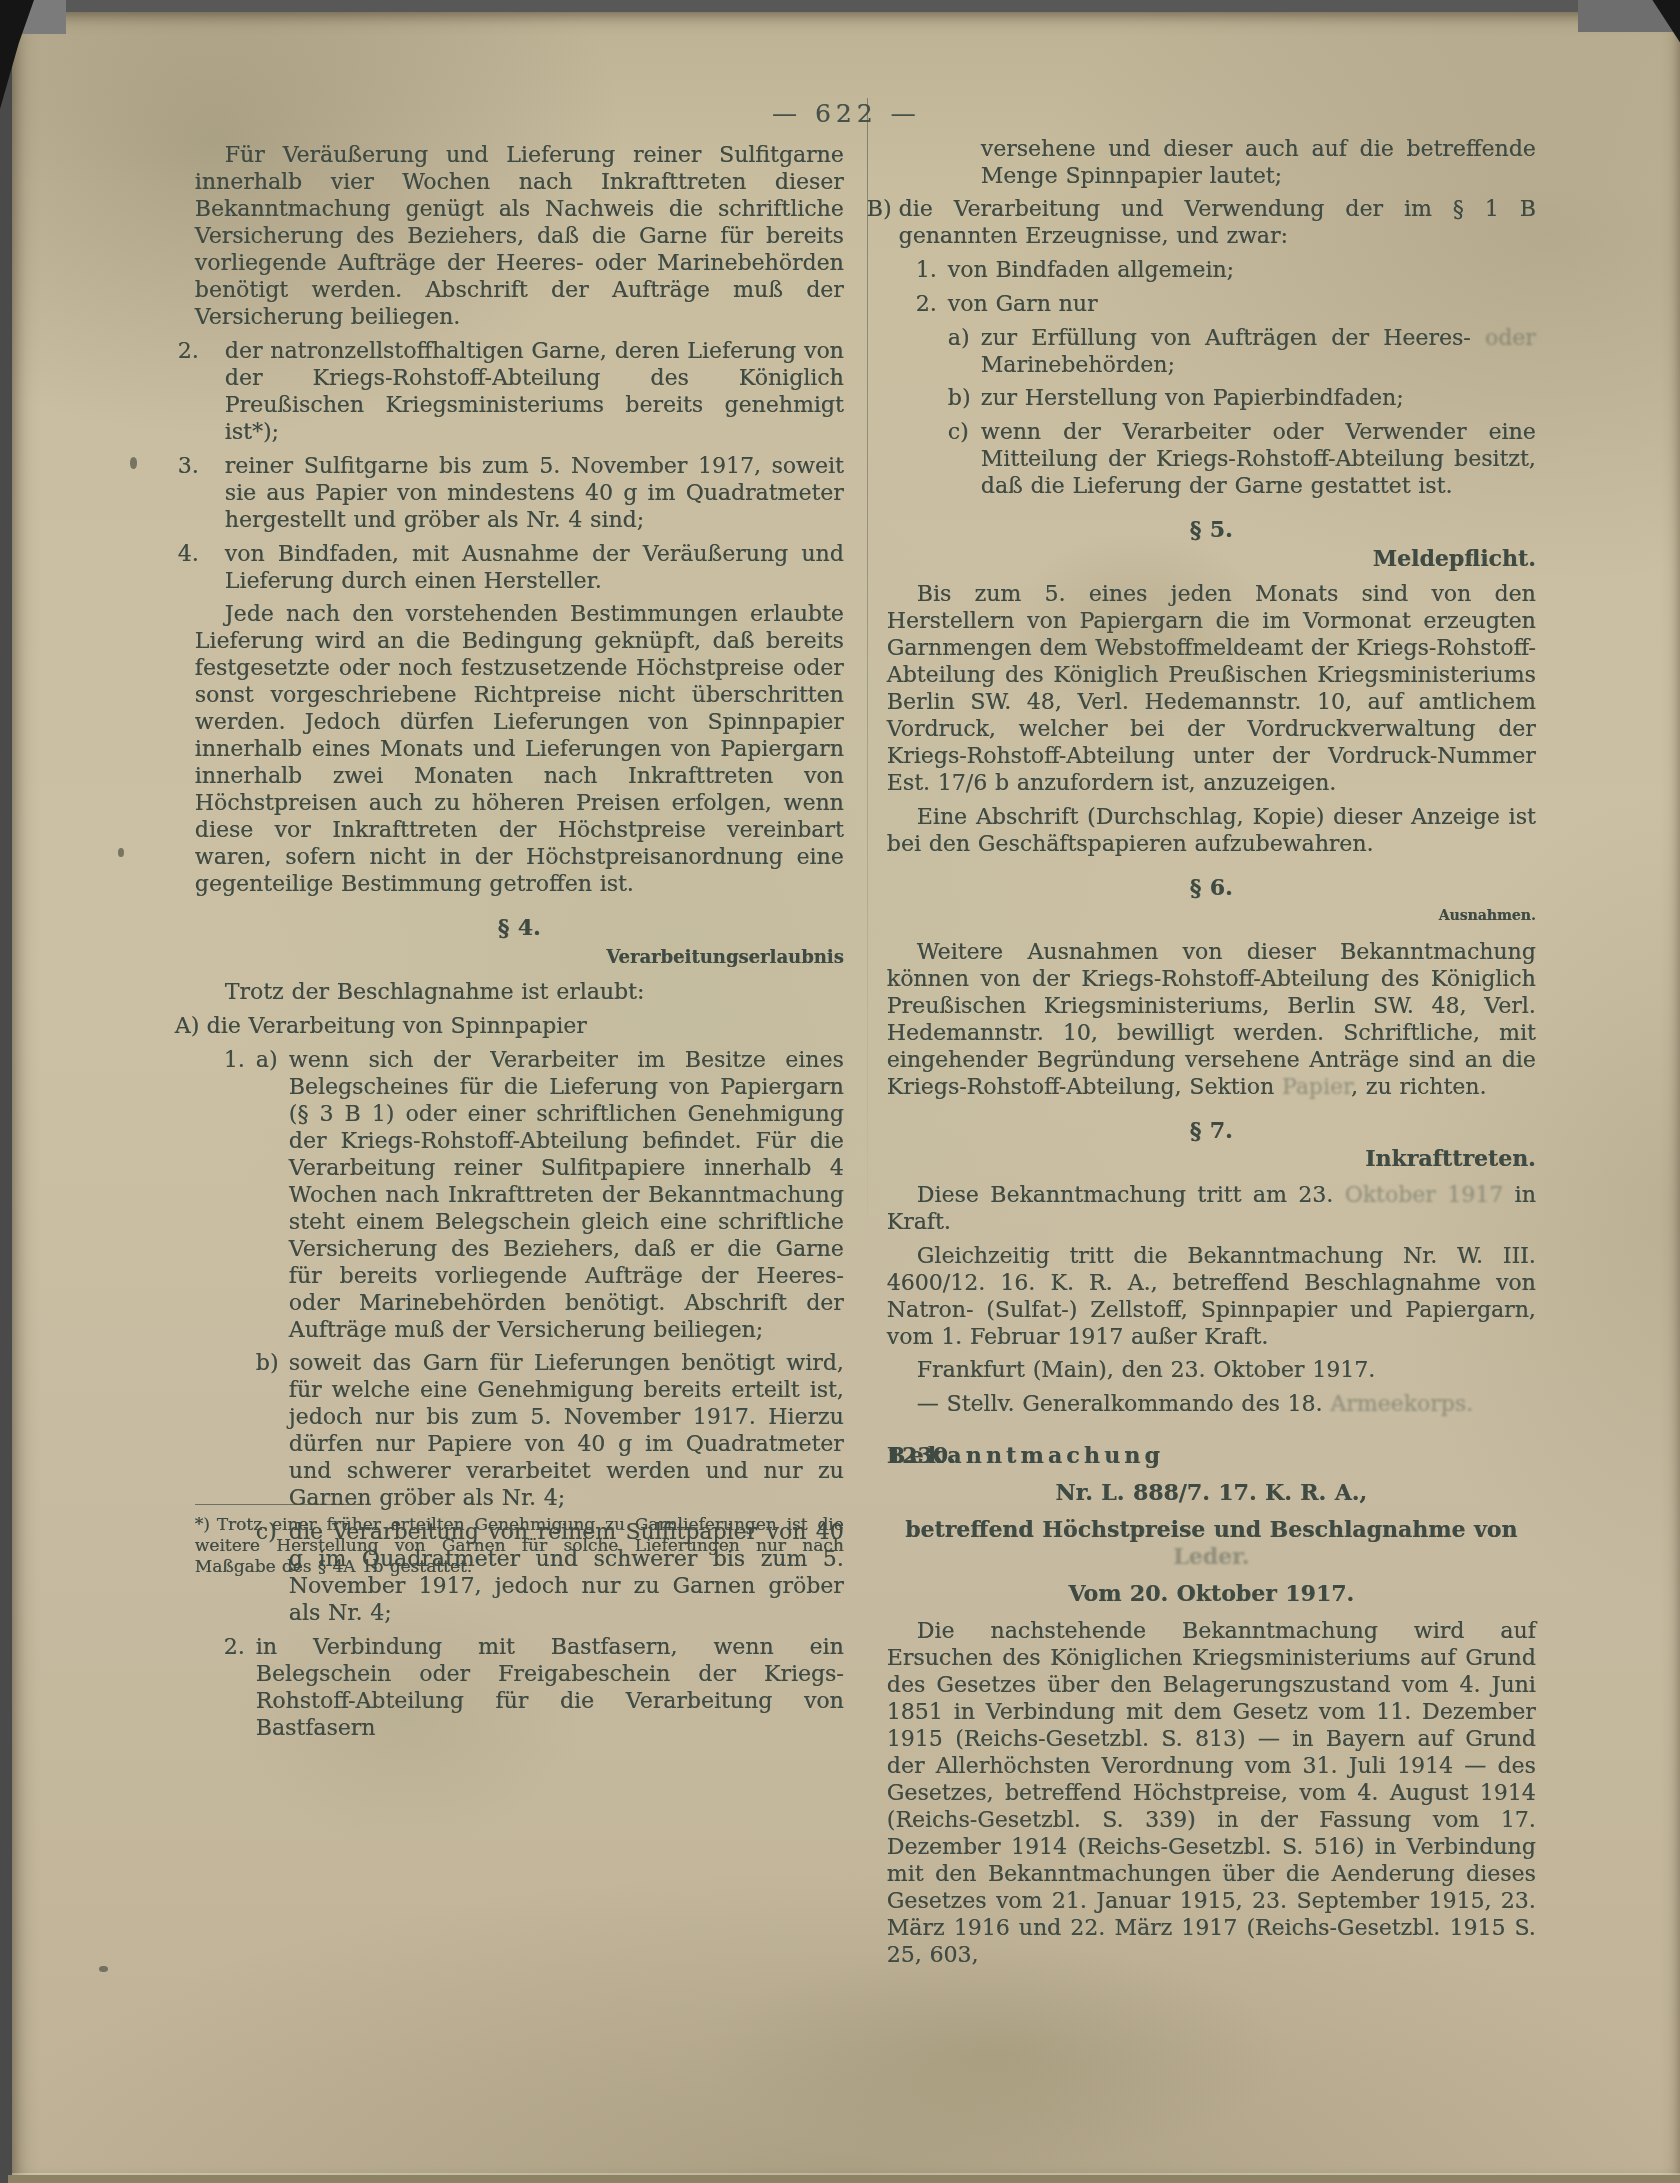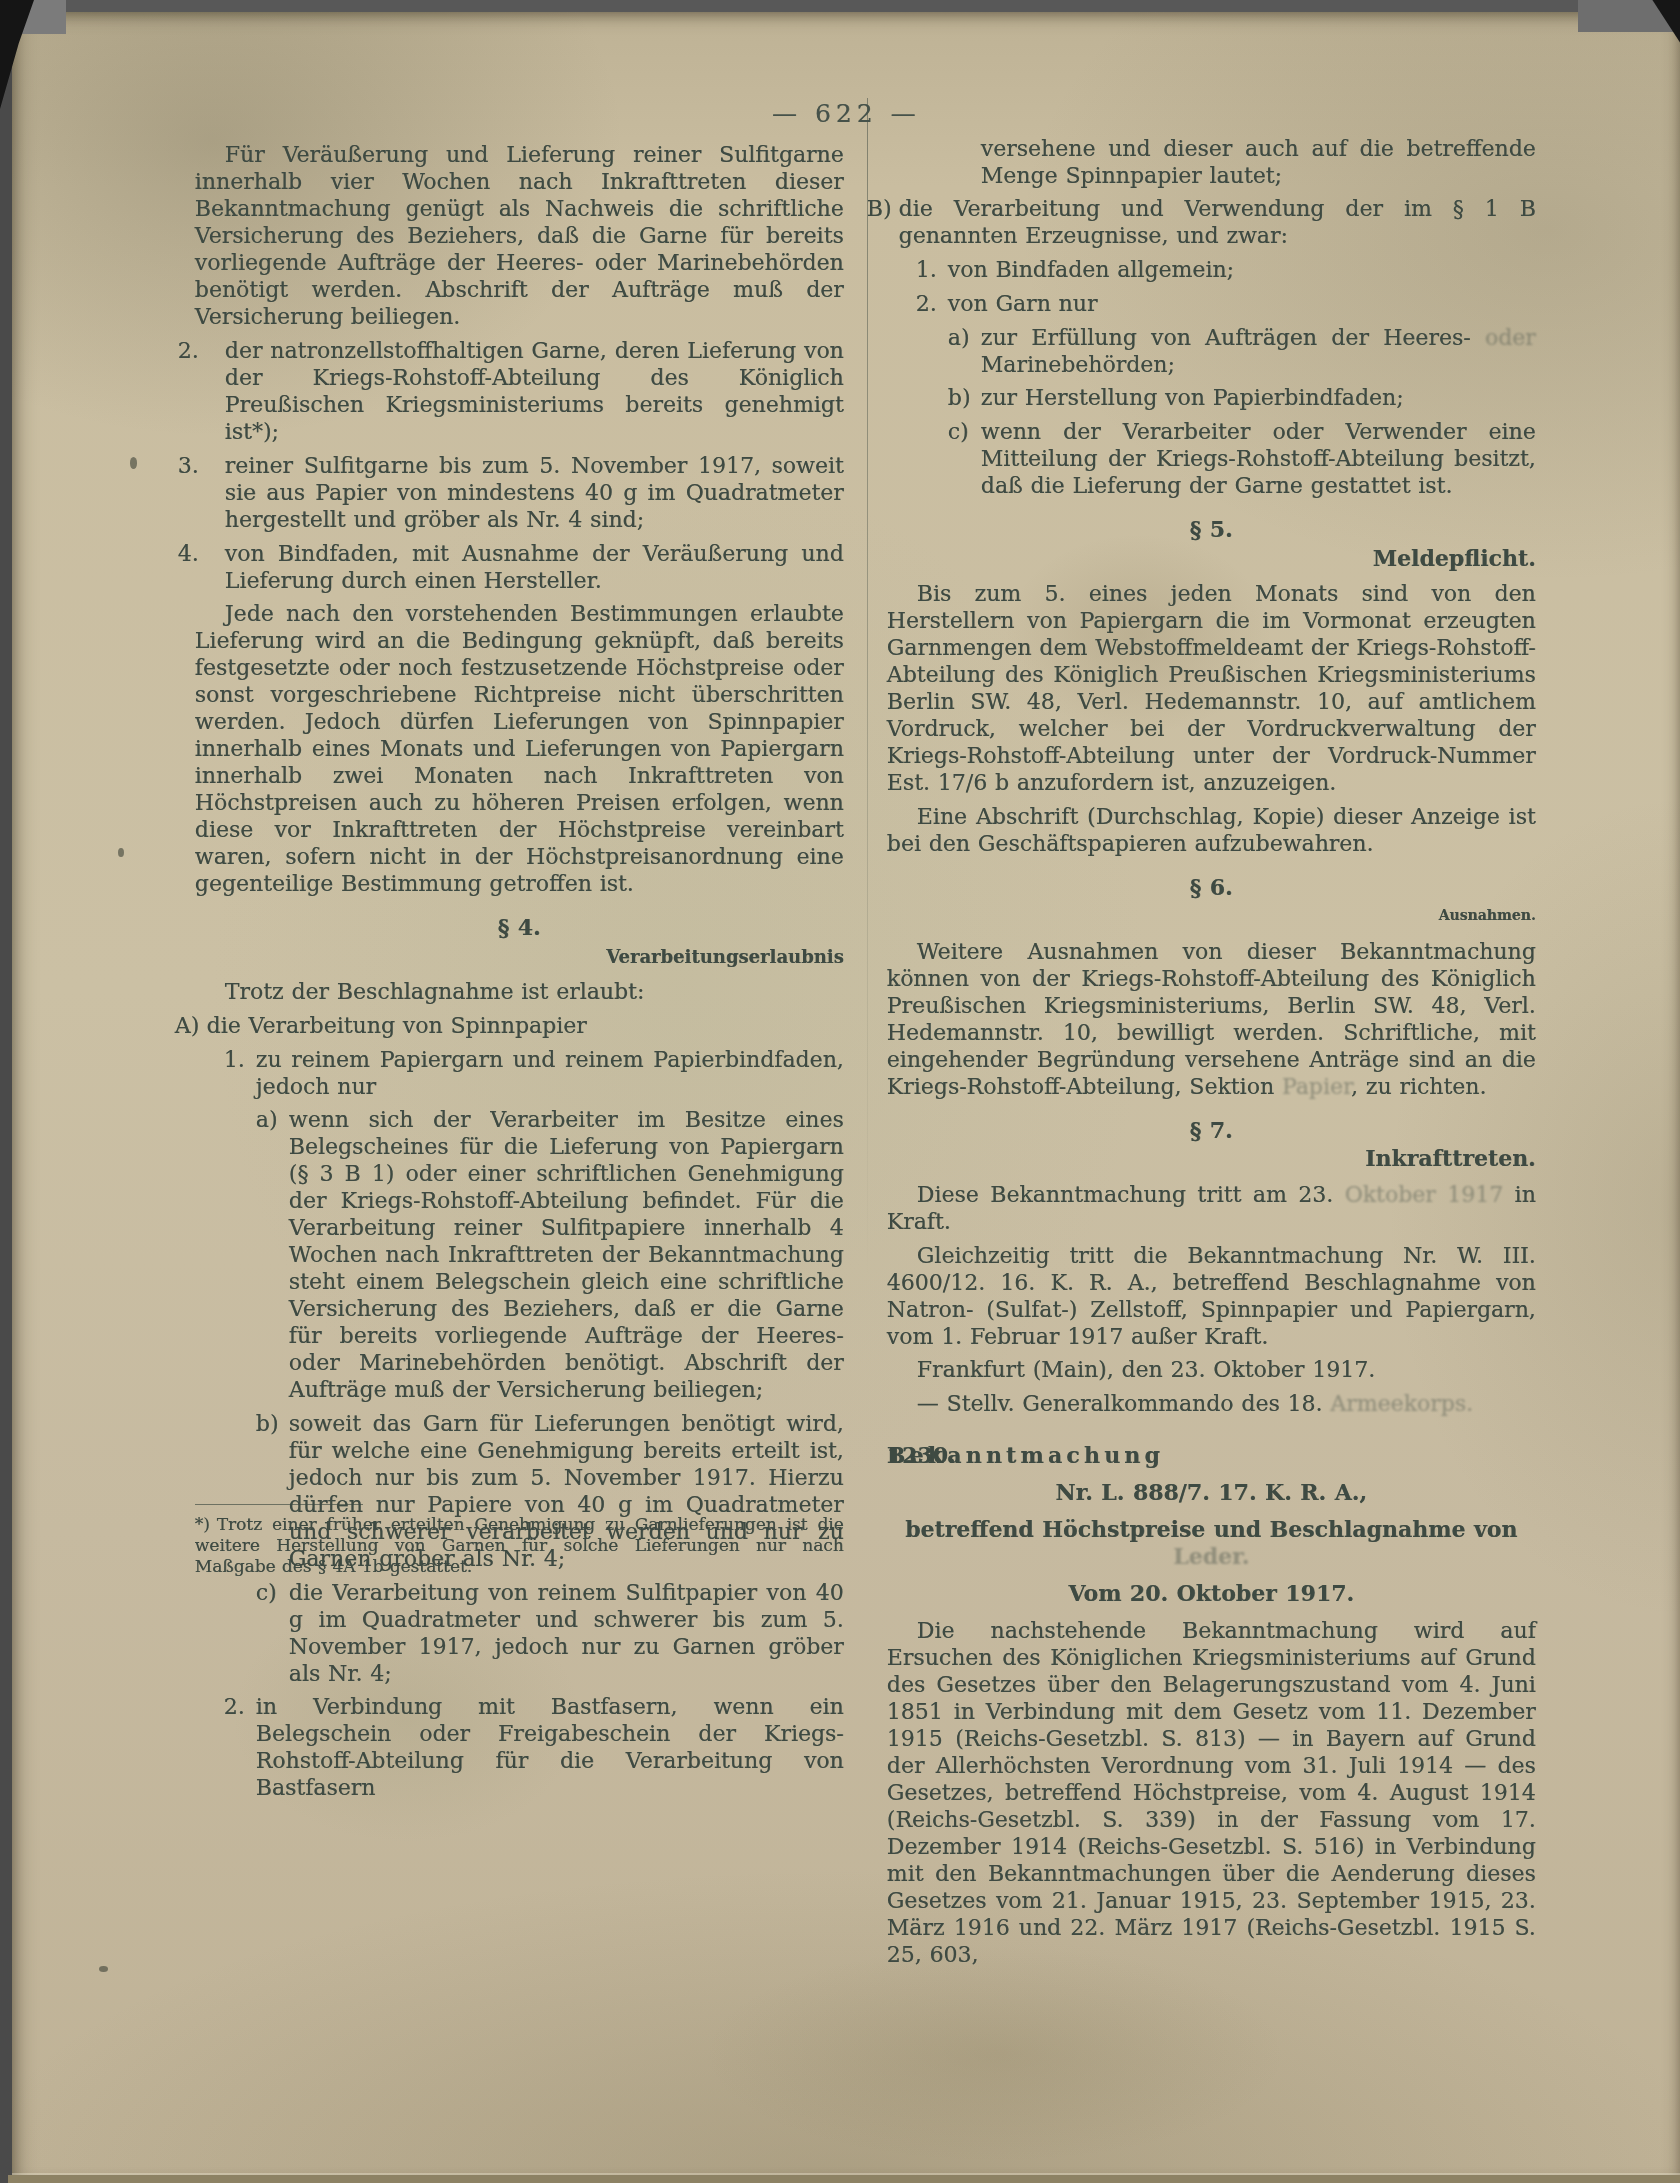--- a/index.html
+++ b/index.html
@@ -101,21 +101,21 @@
       <div class="col col-left">
         <p class="p">Für Veräußerung und Lieferung reiner Sulfitgarne innerhalb vier Wochen nach Inkrafttreten dieser Bekanntmachung genügt als Nachweis die schriftliche Versicherung des Beziehers, daß die Garne für bereits vorliegende Aufträge der Heeres- oder Marinebehörden benötigt werden. Abschrift der Aufträge muß der Versicherung beiliegen.</p>
         <div class="li lv0" style="padding-left:30px"><span class="lab" style="left:-17px">2.</span><span>der natronzellstoffhaltigen Garne, deren Lieferung von der Kriegs-Rohstoff-Abteilung des Königlich Preußischen Kriegsministeriums bereits genehmigt ist*);</span></div>
         <div class="li lv0" style="padding-left:30px"><span class="lab" style="left:-17px">3.</span><span>reiner Sulfitgarne bis zum 5. November 1917, soweit sie aus Papier von mindestens 40 g im Quadratmeter hergestellt und gröber als Nr. 4 sind;</span></div>
         <div class="li lv0" style="padding-left:30px"><span class="lab" style="left:-17px">4.</span><span>von Bindfaden, mit Ausnahme der Veräußerung und Lieferung durch einen Hersteller.</span></div>
         <p class="p">Jede nach den vorstehenden Bestimmungen erlaubte Lieferung wird an die Bedingung geknüpft, daß bereits festgesetzte oder noch festzusetzende Höchstpreise oder sonst vorgeschriebene Richtpreise nicht überschritten werden. Jedoch dürfen Lieferungen von Spinnpapier innerhalb eines Monats und Lieferungen von Papiergarn innerhalb zwei Monaten nach Inkrafttreten von Höchstpreisen auch zu höheren Preisen erfolgen, wenn diese vor Inkrafttreten der Höchstpreise vereinbart waren, sofern nicht in der Höchstpreisanordnung eine gegenteilige Bestimmung getroffen ist.</p>
         <h3 class="sec" style="font-size:22px;margin-bottom:1.7px">§ 4.</h3>
         <h3 class="sec-title" style="font-size:18px">Verarbeitungserlaubnis</h3>
         <p class="p">Trotz der Beschlagnahme ist erlaubt:</p>
         <div class="li lv0"><span class="lab">A)</span><span>die Verarbeitung von Spinnpapier</span></div>
-        <div class="li lv1"><span class="lab">1.</span><span>zu reinem Papiergarn und reinem Papierbindfaden, jedoch nur</span></div>
+        <div class="li lv1"><span class="lab">1.</span></div>
         <div class="li lv2"><span class="lab">a)</span><span>wenn sich der Verarbeiter im Besitze eines Belegscheines für die Lieferung von Papiergarn (§ 3 B 1) oder einer schriftlichen Genehmigung der Kriegs-Rohstoff-Abteilung befindet. Für die Verarbeitung reiner Sulfitpapiere innerhalb 4 Wochen nach Inkrafttreten der Bekanntmachung steht einem Belegschein gleich eine schriftliche Versicherung des Beziehers, daß er die Garne für bereits vorliegende Aufträge der Heeres- oder Marinebehörden benötigt. Abschrift der Aufträge muß der Versicherung beiliegen;</span></div>
         <div class="li lv2"><span class="lab">b)</span><span>soweit das Garn für Lieferungen benötigt wird, für welche eine Genehmigung bereits erteilt ist, jedoch nur bis zum 5. November 1917. Hierzu dürfen nur Papiere von 40 g im Quadratmeter und schwerer verarbeitet werden und nur zu Garnen gröber als Nr. 4;</span></div>
         <div class="li lv2"><span class="lab">c)</span><span>die Verarbeitung von reinem Sulfitpapier von 40 g im Quadratmeter und schwerer bis zum 5. November 1917, jedoch nur zu Garnen gröber als Nr. 4;</span></div>
         <div class="li lv1"><span class="lab">2.</span><span>in Verbindung mit Bastfasern, wenn ein Belegschein oder Freigabeschein der Kriegs-Rohstoff-Abteilung für die Verarbeitung von Bastfasern</span></div>
 
         <div class="fn-wrap">
           <div class="fn-rule"></div>
           <div class="footnote"><span class="fn-mark">*)</span><span>Trotz einer früher erteilten Genehmigung zu Garnlieferungen ist die weitere Herstellung von Garnen für solche Lieferungen nur nach Maßgabe des § 4A 1b gestattet.</span></div>
         </div>
       </div>

